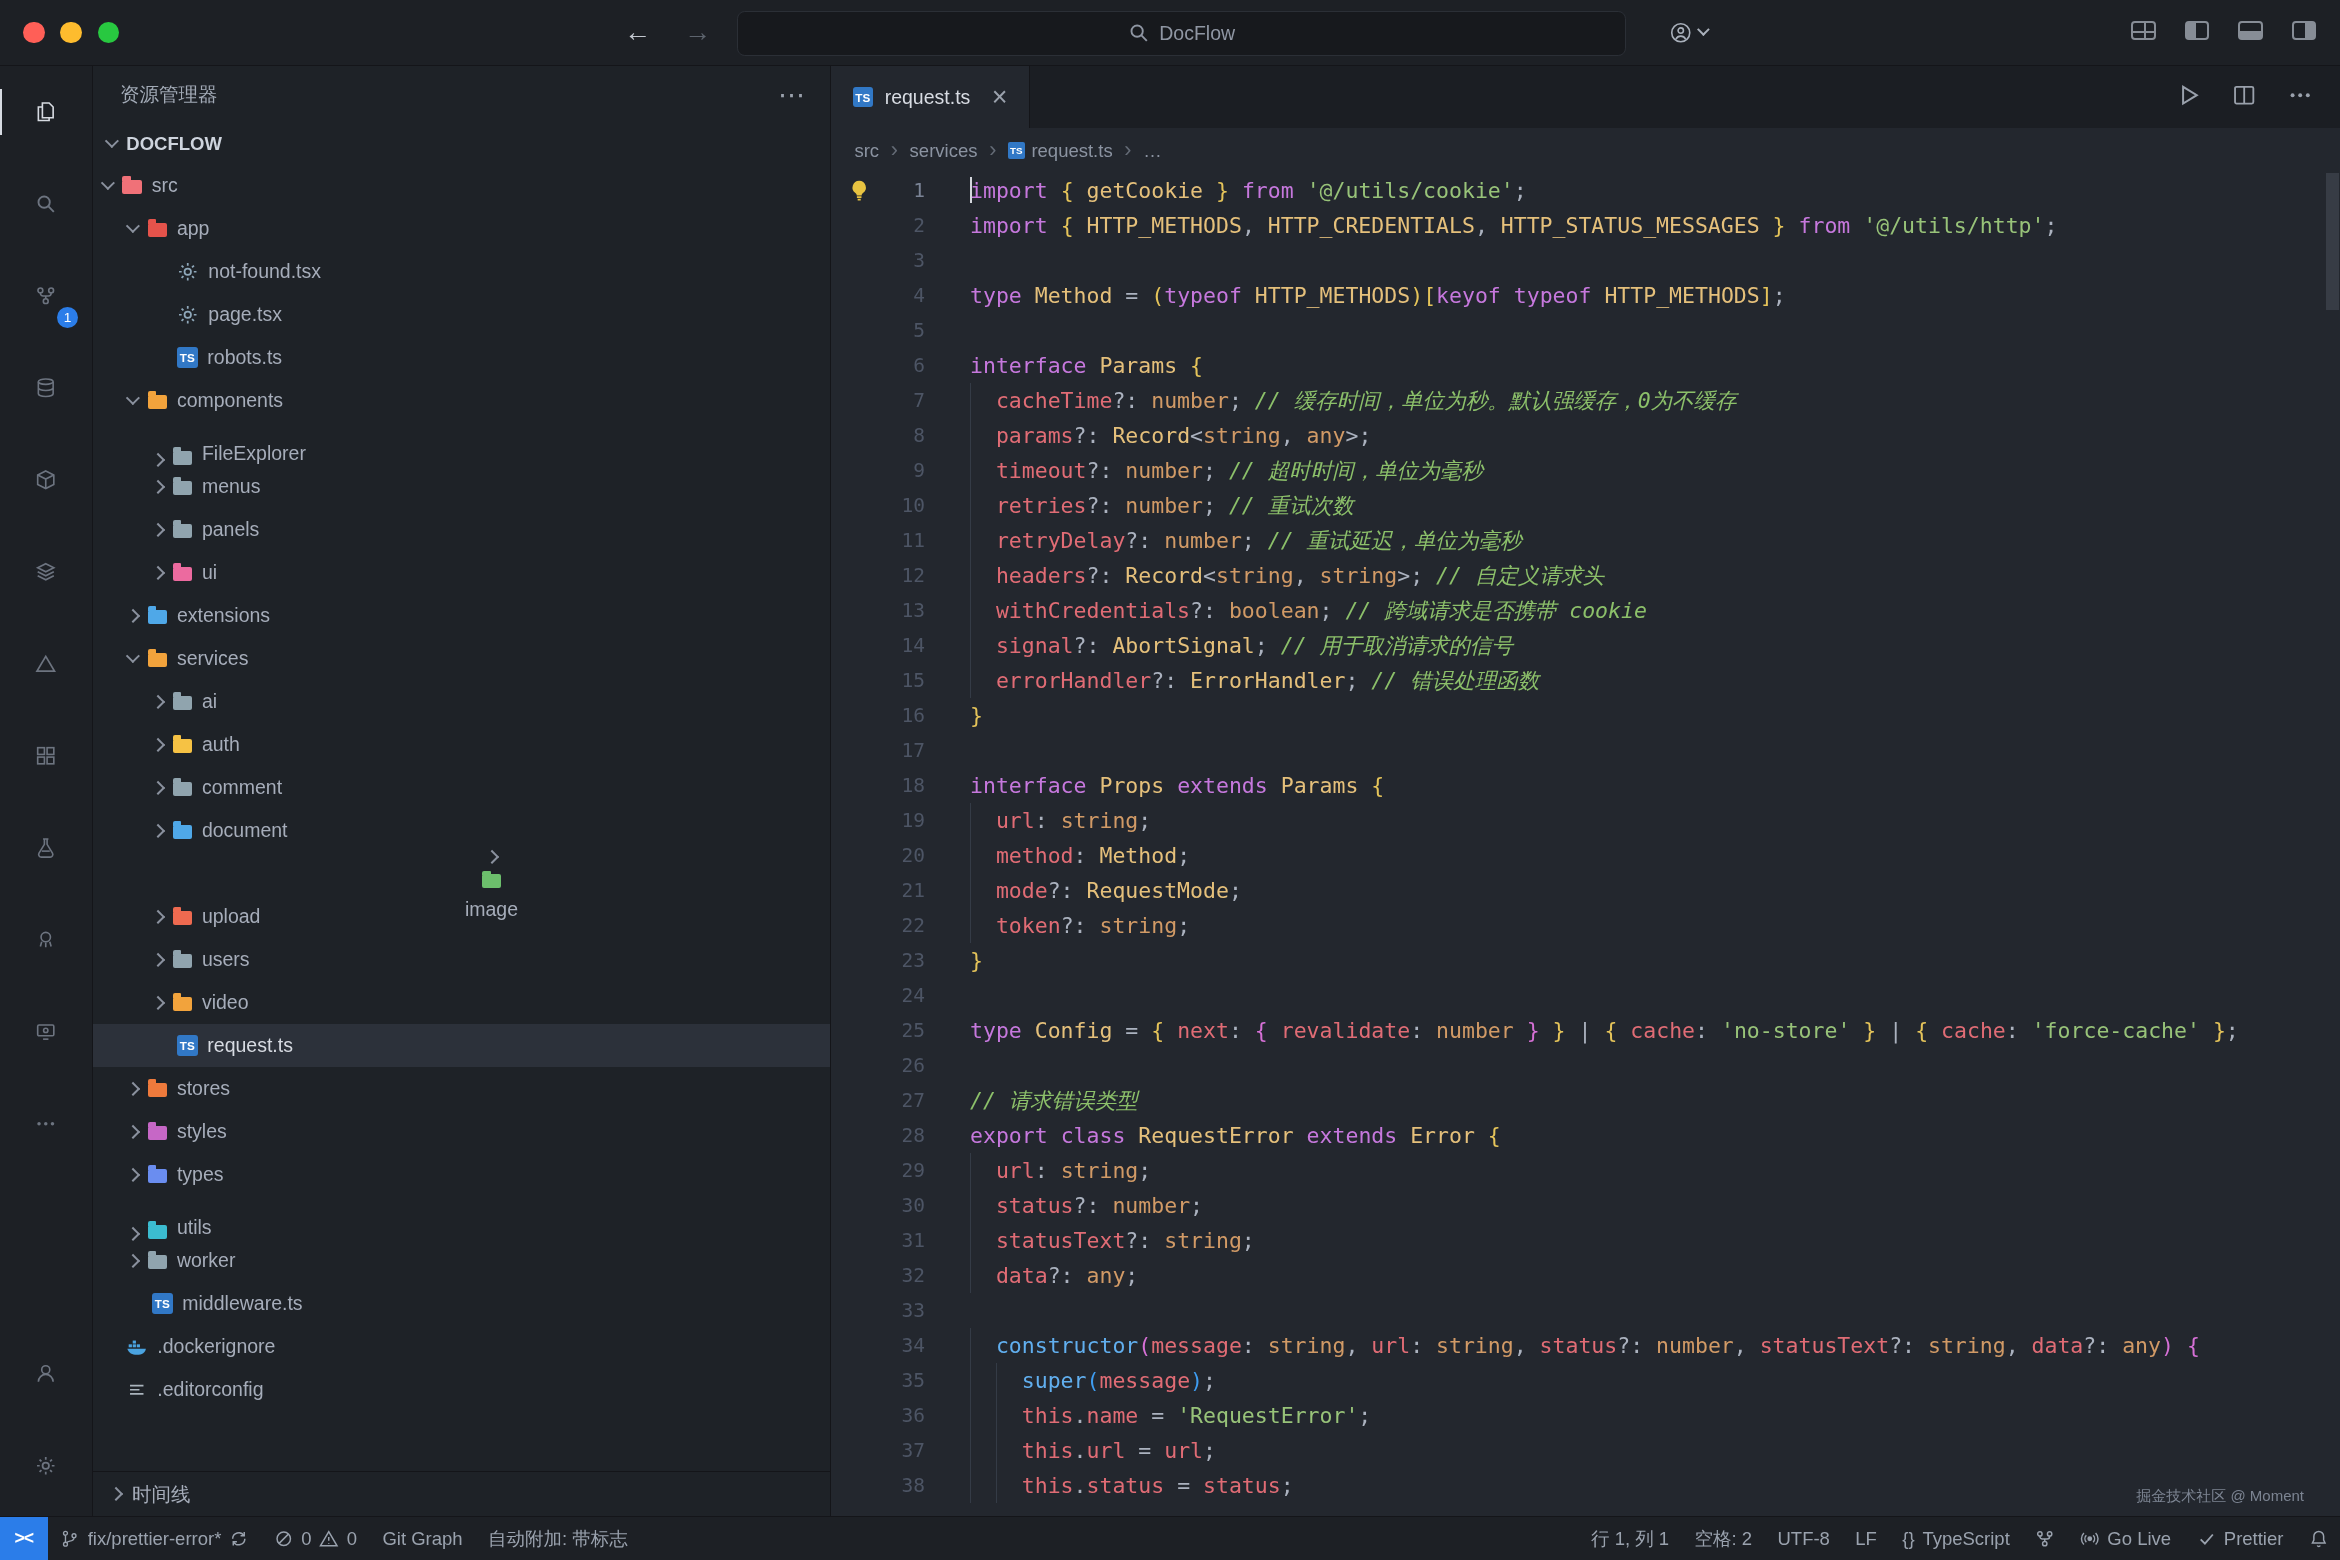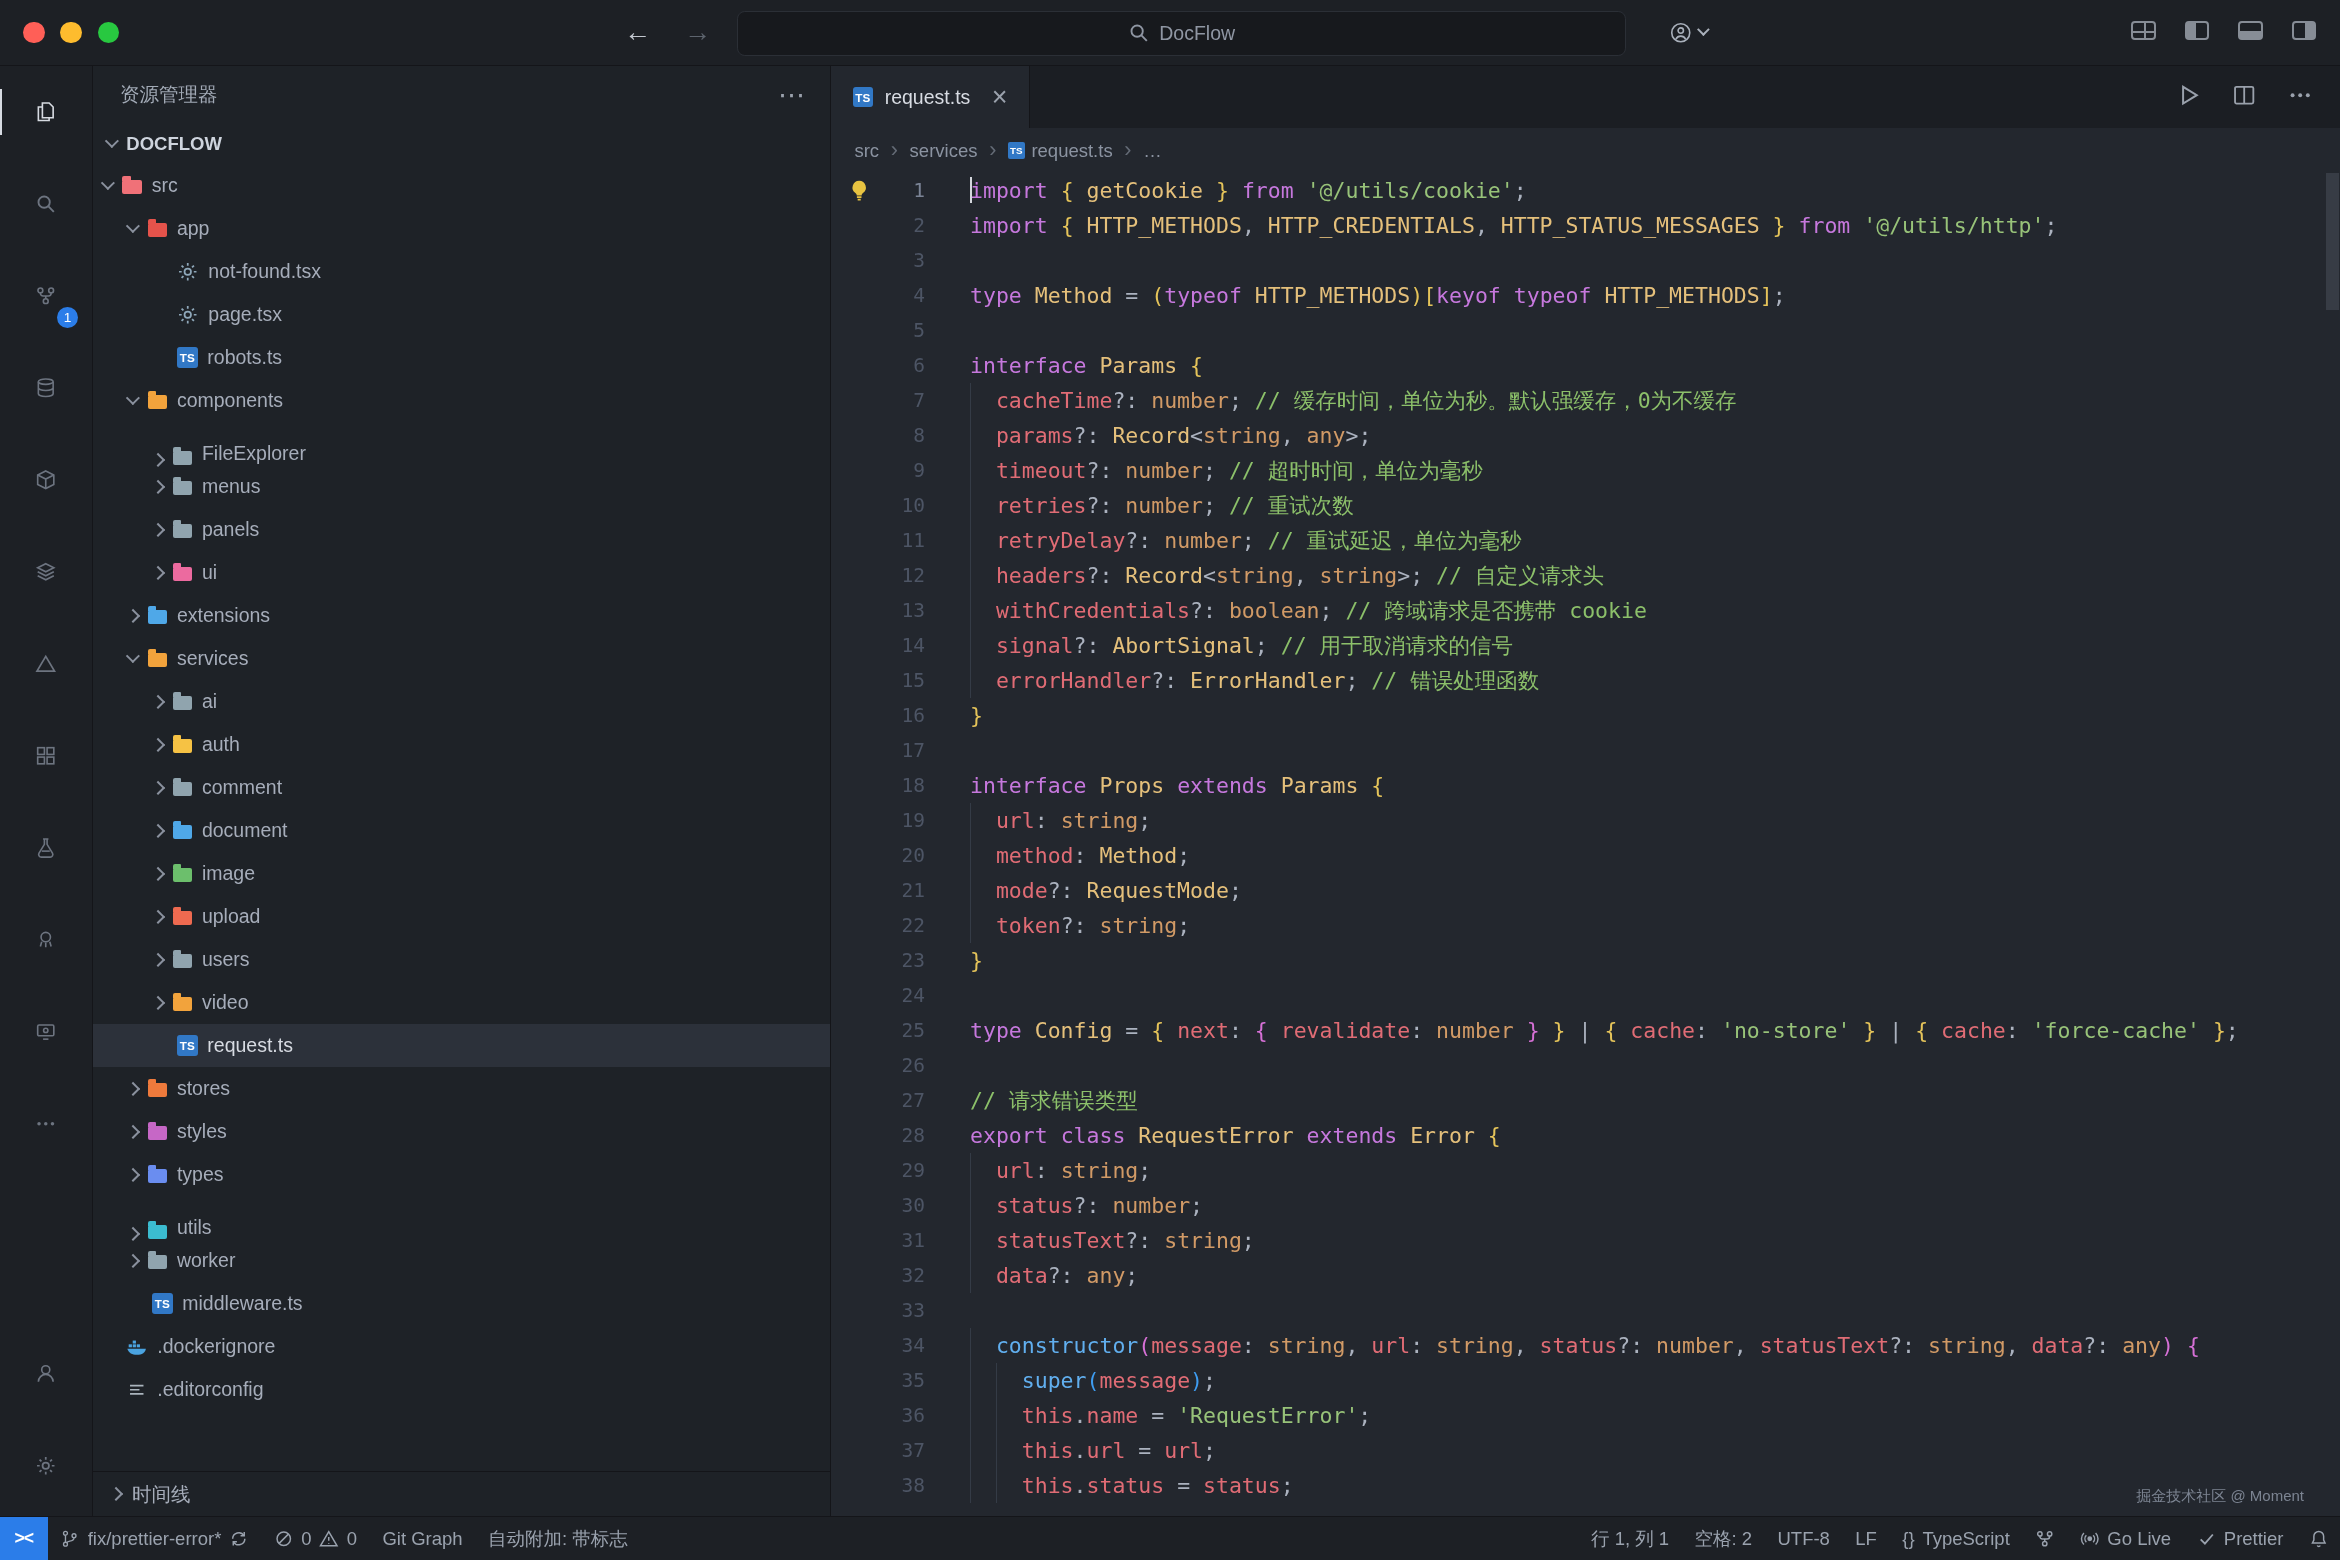--- a/index.html
+++ b/index.html
@@ -75,21 +75,21 @@
   .active-line .ln{color:#7b8496}
   .lc{margin-left:45px;white-space:pre;font-size:21.5px;color:var(--c-default)}
   .bulb{position:absolute;left:15.6px;top:4.9px}
   .bulb svg{width:24.4px;height:24.4px}
   .cursor{display:inline-block;width:2px;height:26px;background:#d4d7dd;vertical-align:middle;margin-right:-2px;position:relative;top:-2px}
   .ig{display:inline-block;box-shadow:inset 1px 0 0 #343b46}
   .tok-k{color:var(--c-keyword)}
   .tok-t{color:var(--c-type)}
   .tok-v{color:var(--c-variable)}
   .tok-s{color:var(--c-string)}
-  .tok-c{color:var(--c-comment);}
+  .tok-c{color:var(--c-comment);font-style:italic}
   .tok-b{color:var(--c-builtin)}
   .tok-f{color:var(--c-function)}
   .tok-p{color:var(--c-default)}
   .tok-b1{color:var(--c-bracket1)}
   .tok-b2{color:var(--c-bracket2)}
   .tok-b3{color:var(--c-bracket3)}
   .watermark{position:absolute;right:37px;bottom:9.8px;color:#7c8492;font-size:15px;font-family:"Liberation Sans",sans-serif}
   .vscroll{position:absolute;right:2px;top:0;width:12.7px;height:100%}
   .vthumb{width:12.7px;height:137px;background:rgba(150,160,175,.18)}
 
@@ -360,21 +360,21 @@
           <div class="trow" style="padding-left: 60px;">
             <span class="chev"></span>
             <span class="ficon" style="--fc: #90a4ae;"></span>
             <span class="tlabel">comment</span>
           </div>
           <div class="trow" style="padding-left: 60px;">
             <span class="chev"></span>
             <span class="ficon" style="--fc: #4fa8e8;"></span>
             <span class="tlabel">document</span>
           </div>
-          <div class="trow" style="padding-left: 60px;">
+          <div class="trow" style="padding-left: 60px; flex-direction: column;">
             <span class="chev"></span>
             <span class="ficon" style="--fc: #6cbf6c;"></span>
             <span class="tlabel">image</span>
           </div>
           <div class="trow" style="padding-left: 60px;">
             <span class="chev"></span>
             <span class="ficon" style="--fc: #ee6a50;"></span>
             <span class="tlabel">upload</span>
           </div>
           <div class="trow" style="padding-left: 60px;">

